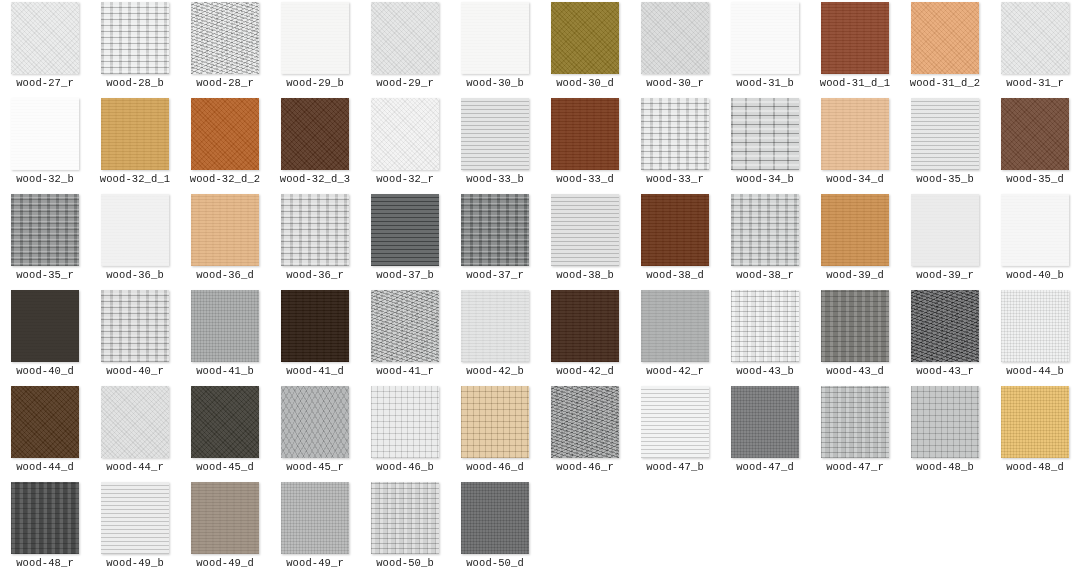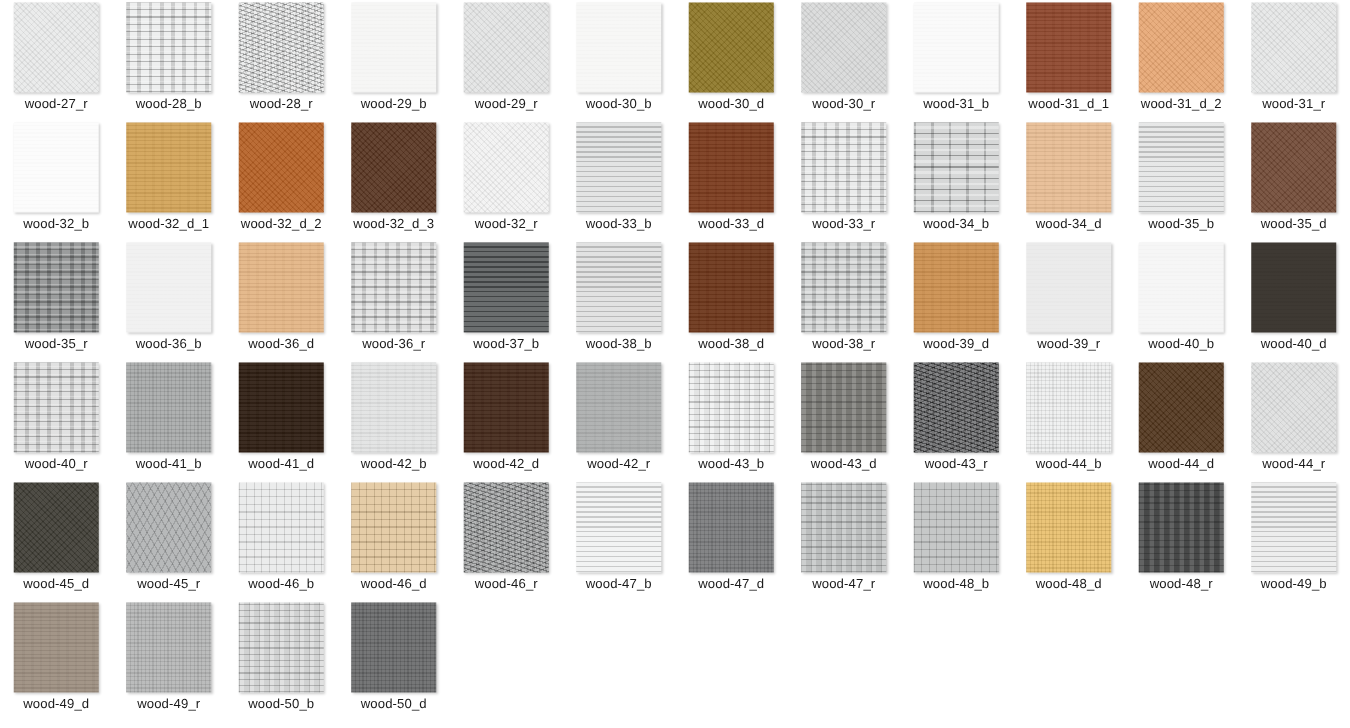--- a/index.html
+++ b/index.html
@@ -8,20 +8,21 @@
     background:#ffffff;
     font-family:"Liberation Sans",sans-serif;
     overflow:hidden;
   }
   #grid{
     display:grid;
     grid-template-columns:repeat(12,90px);
     grid-template-rows:repeat(6,96px);
     width:950px;height:576px;
     box-sizing:border-box;
+    font-family:Liberation Mono, monospace;
   }
   .cell{
     width:90px;height:96px;
     display:flex;flex-direction:column;
     align-items:center;
     justify-content:flex-start;
     box-sizing:border-box;
   }
   .thumb-wrap{
     width:90px;height:76px;
@@ -366,20 +367,26 @@
   </div>
 
   <div class="cell">
     <div class="thumb-wrap">
       <div class="thumb t-slats" style="background-color: rgb(78, 81, 82);"></div>
     </div>
     <div class="label">wood-37_b</div>
   </div>
 
 
+  <div class="cell">
+    <div class="thumb-wrap">
+      <div class="thumb t-streak" style="background-color: rgb(124, 127, 128);"></div>
+    </div>
+    <div class="label">wood-37_r</div>
+  </div>
 
   <div class="cell">
     <div class="thumb-wrap">
       <div class="thumb t-slats" style="background-color: rgb(220, 221, 221);"></div>
     </div>
     <div class="label">wood-38_b</div>
   </div>
 
   <div class="cell">
     <div class="thumb-wrap">
@@ -438,20 +445,26 @@
     <div class="label">wood-41_b</div>
   </div>
 
   <div class="cell">
     <div class="thumb-wrap">
       <div class="thumb t-grain" style="background-color: rgb(45, 29, 17);"></div>
     </div>
     <div class="label">wood-41_d</div>
   </div>
 
+  <div class="cell">
+    <div class="thumb-wrap">
+      <div class="thumb t-chip" style="background-color: rgb(185, 187, 187);"></div>
+    </div>
+    <div class="label">wood-41_r</div>
+  </div>
 
   <div class="cell">
     <div class="thumb-wrap">
       <div class="thumb t-grain" style="background-color: rgb(226, 227, 227);"></div>
     </div>
     <div class="label">wood-42_b</div>
   </div>
 
   <div class="cell">
     <div class="thumb-wrap">

